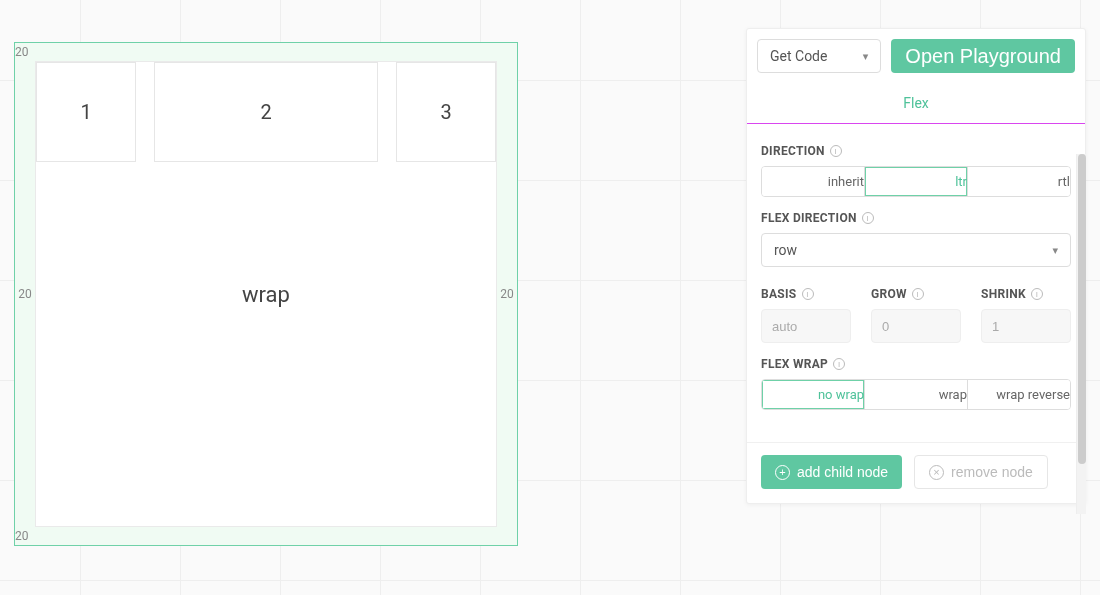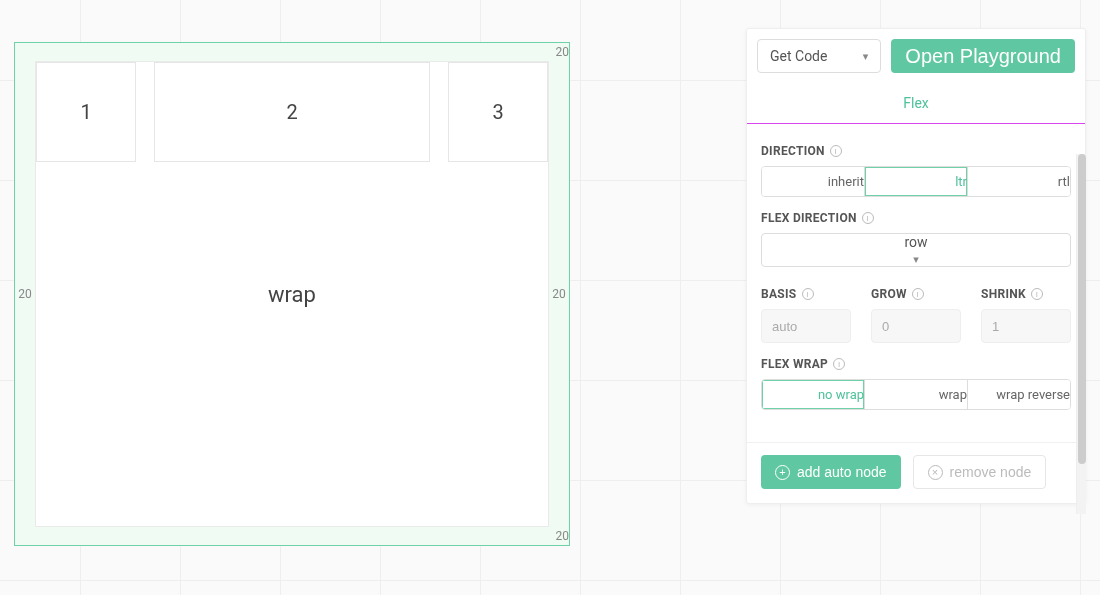--- a/index.html
+++ b/index.html
@@ -18,27 +18,27 @@
       background-image:
         linear-gradient(#eee 1px, transparent 1px),
         linear-gradient(90deg, #eee 1px, transparent 1px);
       background-size: 100px 100px;
       background-position: -20px -20px;
     }
     .canvas-area {
       position: absolute;
       left: 14px;
       top: 42px;
-      width: 556px;
+      width: 504px;
       height: 504px;
       border: 1px solid #6fd1a8;
       background: #f0fbf3;
       display: flex;
       flex-direction: column;
-      align-items: flex-end;
+      align-items: flex-start;
     }
     .pad-label {
       font-size: 12px;
       color: #888;
     }
     .pad-top { margin-top: 2px; margin-bottom: 2px; }
     .pad-bottom { margin-top: 2px; margin-bottom: 2px; }
     .canvas-mid {
       flex: 1;
       display: flex;
@@ -202,21 +202,20 @@
       border-radius: 4px;
       height: 34px;
       display: flex;
       align-items: center;
       justify-content: space-between;
       padding: 0 12px;
       font-size: 14px;
       color: #555;
       margin-bottom: 14px;
       cursor: pointer;
-      flex-direction: column;
     }
     .row3 {
       display: flex;
       gap: 20px;
       margin-bottom: 14px;
     }
     .col3 { flex: 1; }
     .text-in {
       width: 100%;
       border: 1px solid #eee;
@@ -381,21 +380,21 @@
     <div class="seg">
       <div class="seg-item active">no wrap</div>
       <div class="seg-item">wrap</div>
       <div class="seg-item">wrap reverse</div>
     </div>
   </div>
 
   <div class="panel-footer">
     <button class="add-btn">
       <span class="plus-ic">+</span>
-      <span>add auto node</span>
+      <span>add child node</span>
     </button>
     <button class="remove-btn">
       <span class="x-ic">×</span>
       <span>remove node</span>
     </button>
   </div>
 
   <div class="scrollbar">
     <div class="scroll-thumb"></div>
   </div>

